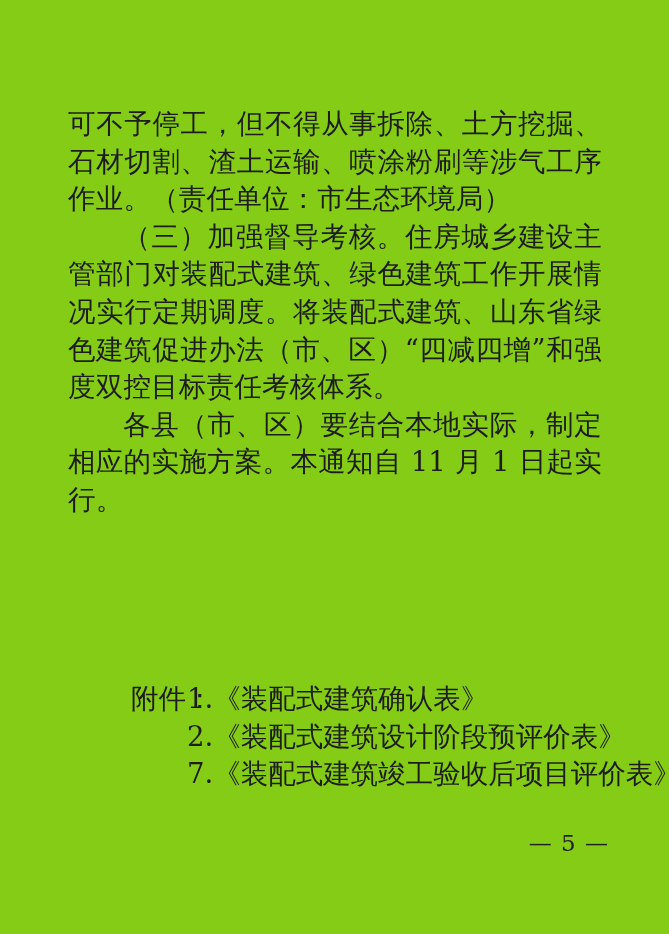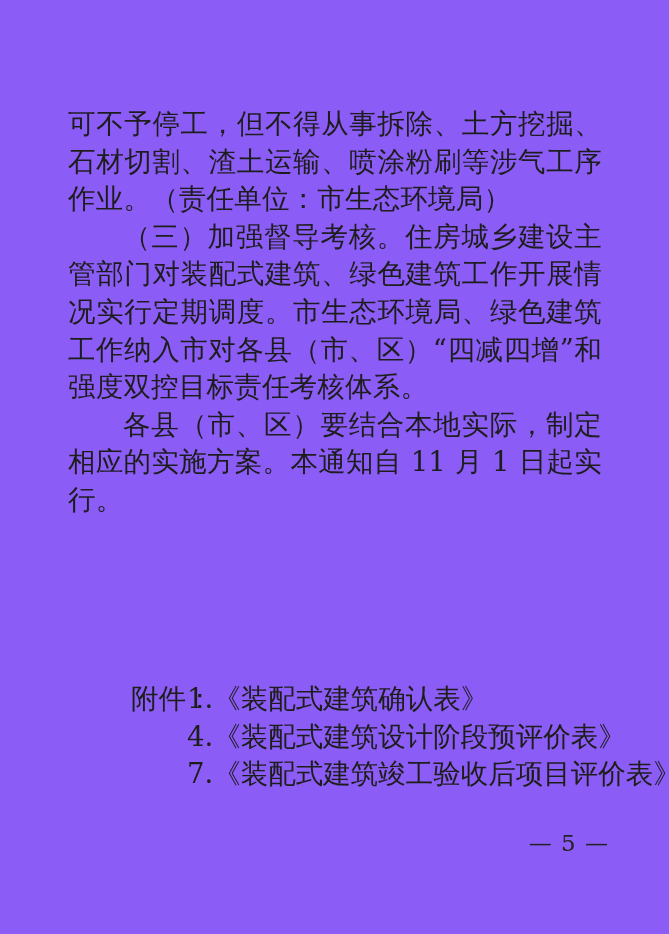--- a/index.html
+++ b/index.html
@@ -8,21 +8,21 @@
     background: #ffffff;
   }
   body {
     font-family: "DejaVu Serif", serif;
     color: #1a1a1a;
   }
   .page {
     position: relative;
     width: 669px;
     height: 934px;
-    background: #8b5cf6;
+    background: #84cc16;
     overflow: hidden;
     box-sizing: border-box;
   }
   .text-body {
     position: absolute;
     left: 68px;
     top: 105px;
     width: 534px;
     font-size: 27.5px;
     line-height: 37.6px;
@@ -89,30 +89,30 @@
     white-space: nowrap;
   }
 </style>
 </head>
 <body>
 
 <div class="page">
 
   <div class="text-body">
     <p class="para flush">可不予停工，但不得从事拆除、土方挖掘、石材切割、渣土运输、喷涂粉刷等涉气工序作业。（责任单位：市生态环境局）</p>
-    <p class="para indent-2">（三）加强督导考核。住房城乡建设主管部门对装配式建筑、绿色建筑工作开展情况实行定期调度。市生态环境局、绿色建筑工作纳入市对各县（市、区）“四减四增”和强度双控目标责任考核体系。</p>
+    <p class="para indent-2">（三）加强督导考核。住房城乡建设主管部门对装配式建筑、绿色建筑工作开展情况实行定期调度。将装配式建筑、山东省绿色建筑促进办法（市、区）“四减四增”和强度双控目标责任考核体系。</p>
     <p class="para indent-2">各县（市、区）要结合本地实际，制定相应的实施方案。本通知自 11 月 1 日起实行。</p>
   </div>
 
   <div class="attach-block">
     <span class="attach-row">
       <span class="attach-label">附件：</span><span class="attach-item">1.《装配式建筑确认表》</span>
     </span>
     <span class="attach-row">
-      <span class="attach-label"></span><span class="attach-item">4.《装配式建筑设计阶段预评价表》</span>
+      <span class="attach-label"></span><span class="attach-item">2.《装配式建筑设计阶段预评价表》</span>
     </span>
     <span class="attach-row">
       <span class="attach-label"></span><span class="attach-item">7.《装配式建筑竣工验收后项目评价表》</span>
     </span>
   </div>
 
   <div class="page-number">
     <span class="page-number-inner">— 5 —</span>
   </div>
 

